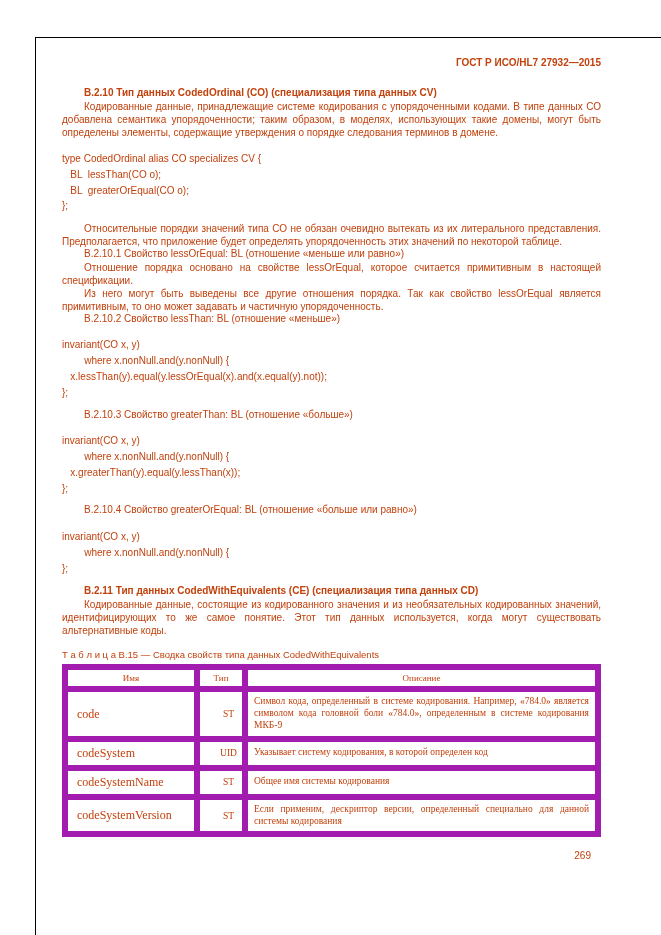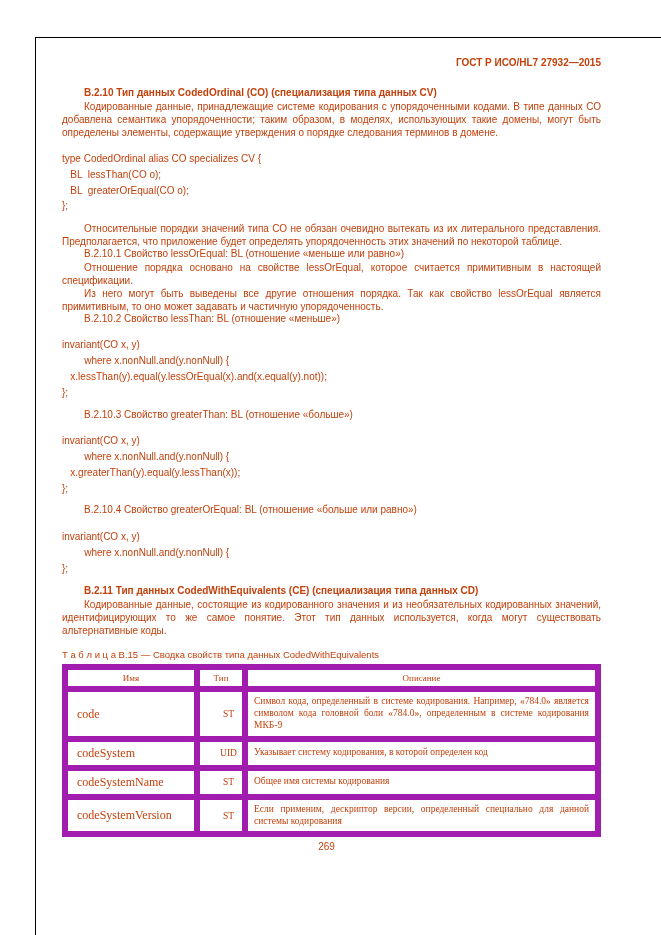--- a/index.html
+++ b/index.html
@@ -37,21 +37,21 @@
   .props-table thead th {
     font-size:9px; font-weight:400; text-align:center;
     padding:3px 2px; border-bottom:2px solid #000;
   }
   .col-name { width:132px; }
   .col-type { width:48px; }
   .cell-name { font-size:12px; padding:4px 4px 4px 9px; vertical-align:middle;margin-left:24px; }
   .cell-type { font-size:9.5px; text-align:center; vertical-align:middle;padding-left:15px; }
   .cell-desc { font-size:9.5px; line-height:11.8px; padding:4px 6px; text-align:justify; vertical-align:middle; }
 
-  .page-number { margin-top:4px; text-align:center; font-size:10px; padding-right:10px; }
+  .page-number { margin-top:13px; text-align:right; font-size:10px; padding-right:10px; }
 </style>
 </head>
 <body>
 
 <div class="page">
   <div class="rule-top"></div>
   <div class="rule-left"></div>
 
   <div class="content">
 

